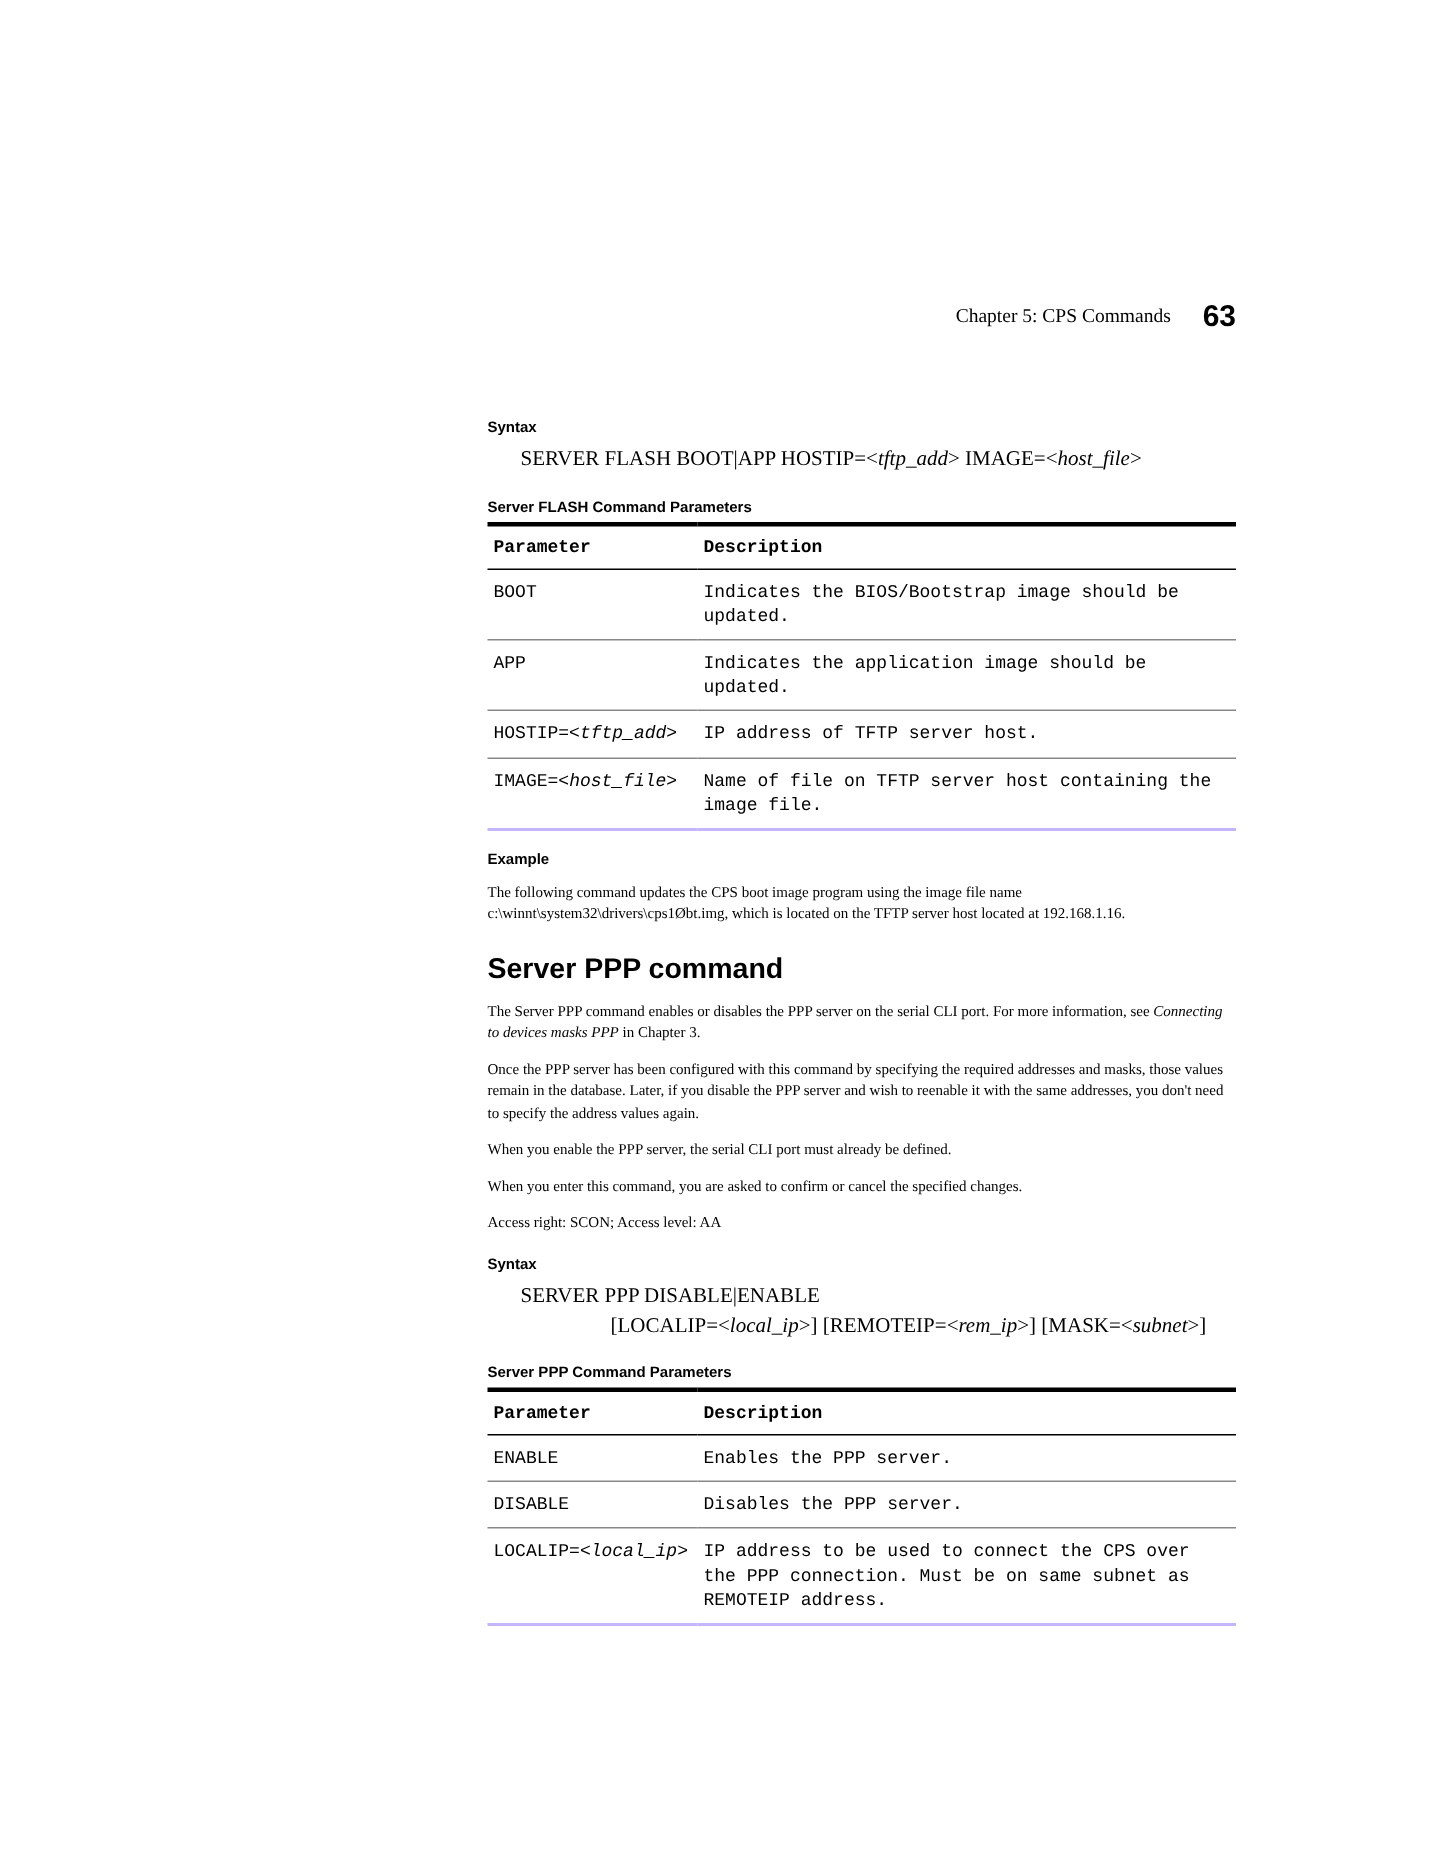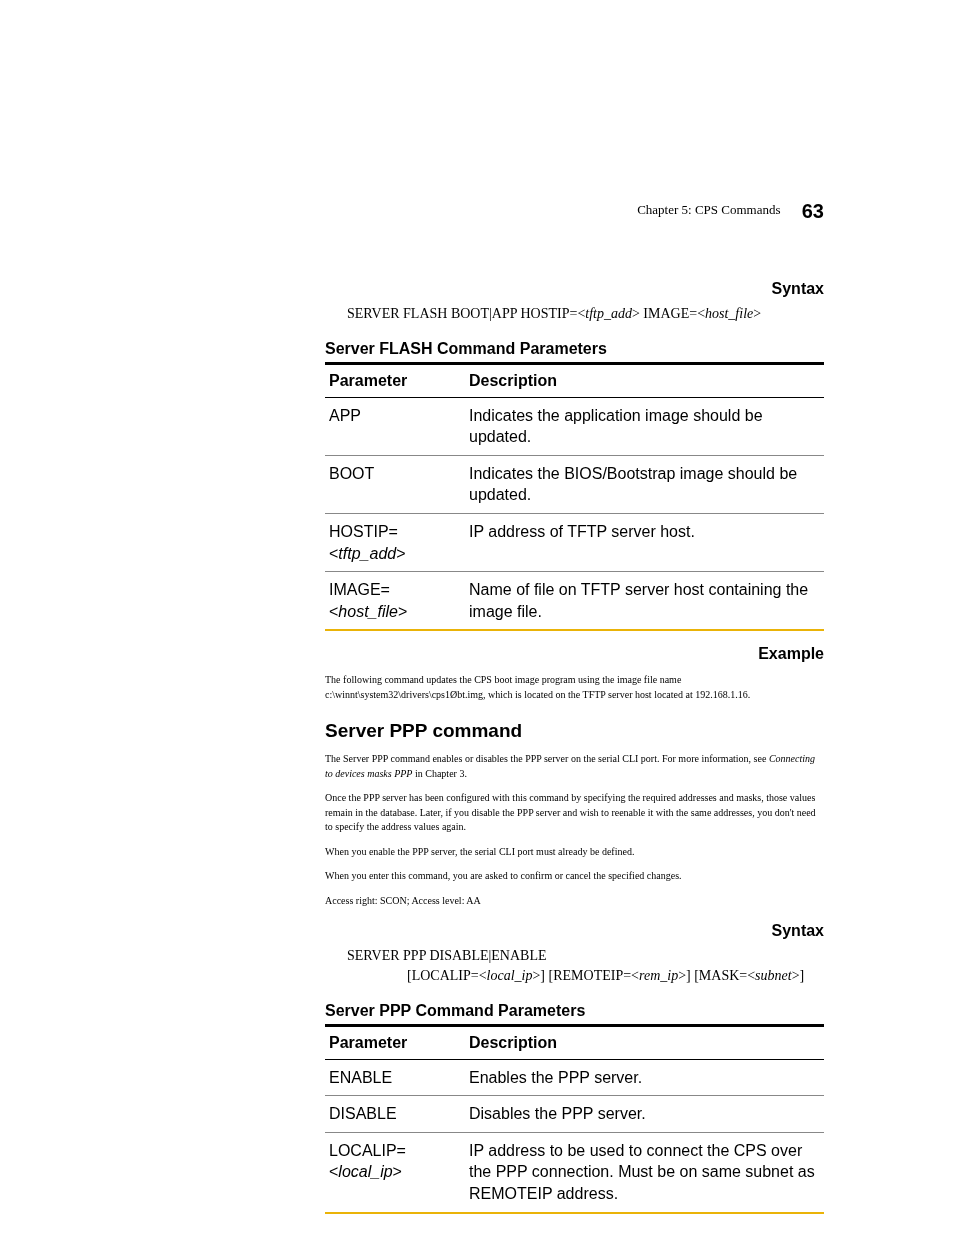--- a/index.html
+++ b/index.html
@@ -29,63 +29,62 @@
     font-size: 20px;
     margin-left: 18px;
     vertical-align: middle;
   }
   .content {
     margin-top: 80px;
   }
   .sans-bold {
     font-family: Arial, Helvetica, sans-serif;
     font-weight: bold;
-    font-size: 16px;
+    font-size: 10px;
     margin: 14px 0 6px 0;
-    text-align: right;
   }
   .syntax-line {
     font-family: Georgia, serif;
     font-size: 14px;
     margin: 4px 0 10px 22px;
     line-height: 1.4;
   }
   .italic {
     font-style: italic;
   }
   .table-title {
     font-family: Arial, Helvetica, sans-serif;
     font-weight: bold;
-    font-size: 16px;
+    font-size: 10px;
     margin-top: 16px;
     margin-bottom: 4px;
   }
   table.param-table {
     width: 100%;
     border-collapse: collapse;
-    font-family: Liberation Sans, sans-serif;
-    font-size: 16px;
+    font-family: Liberation Mono, monospace;
+    font-size: 12px;
   }
   table.param-table thead tr {
     border-top: 3px solid #000;
     border-bottom: 1px solid #000;
   }
   table.param-table th {
     text-align: left;
     font-weight: bold;
     padding: 7px 4px;
   }
   table.param-table td {
     padding: 7px 4px;
     border-bottom: 1px solid #888;
     vertical-align: top;
     line-height: 1.35;
   }
   table.param-table tbody tr:last-child td {
-    border-bottom: 2px solid #eab308;
+    border-bottom: 2px solid #c4b5fd;
   }
   table.param-table td:first-child, table.param-table th:first-child {
     width: 132px;
   }
   .body-text {
     font-family: Liberation Serif, serif;
     font-size: 10px;
     line-height: 1.45;
     margin: 10px 0;
   }
@@ -123,26 +122,26 @@
     <div class="table-title">Server FLASH Command Parameters</div>
     <table class="param-table">
       <thead>
         <tr>
           <th>Parameter</th>
           <th>Description</th>
         </tr>
       </thead>
       <tbody>
         <tr>
+          <td>BOOT</td>
+          <td>Indicates the BIOS/Bootstrap image should be updated.</td>
+        </tr>
+        <tr>
           <td>APP</td>
           <td>Indicates the application image should be updated.</td>
-        </tr>
-        <tr>
-          <td>BOOT</td>
-          <td>Indicates the BIOS/Bootstrap image should be updated.</td>
         </tr>
         <tr>
           <td><span>HOSTIP=&lt;</span><span class="param-italic">tftp_add</span><span>&gt;</span></td>
           <td>IP address of TFTP server host.</td>
         </tr>
         <tr>
           <td><span>IMAGE=&lt;</span><span class="param-italic">host_file</span><span>&gt;</span></td>
           <td>Name of file on TFTP server host containing the image file.</td>
         </tr>
       </tbody>

